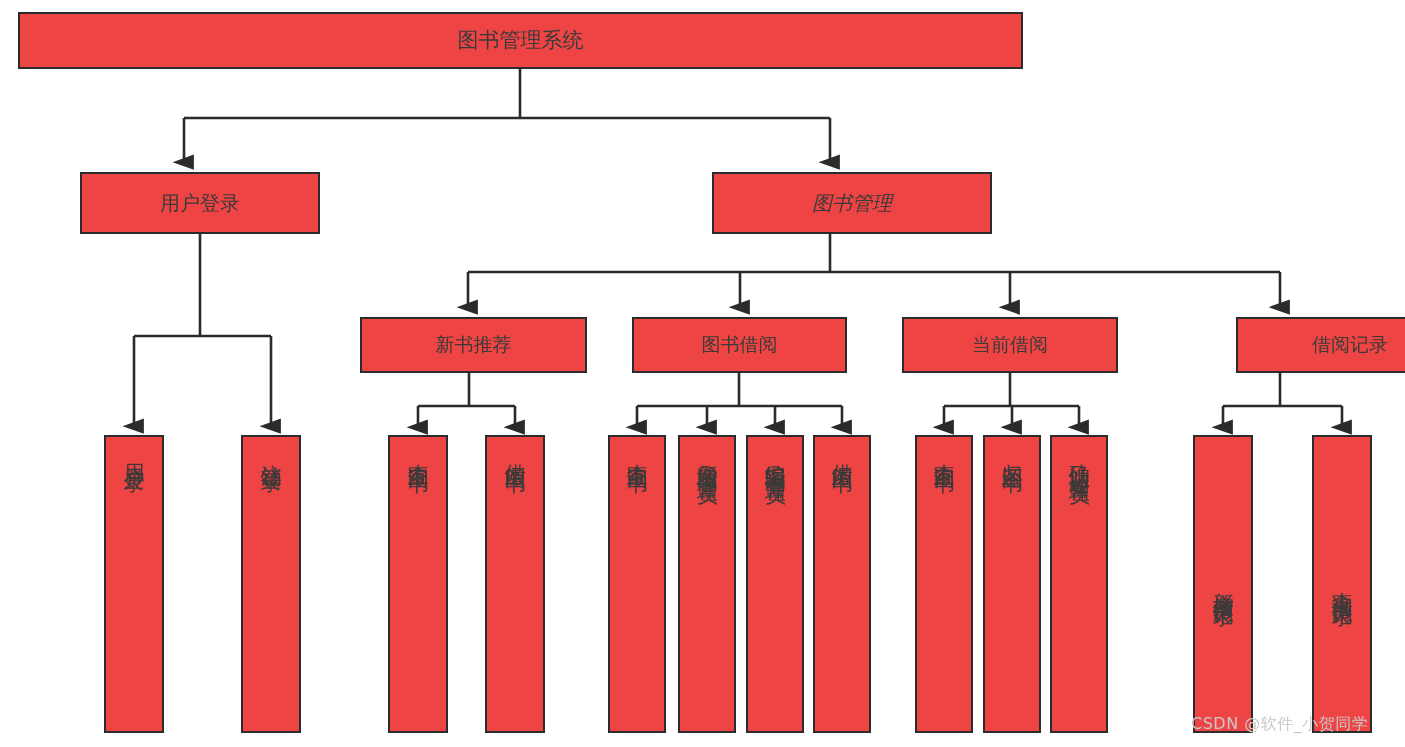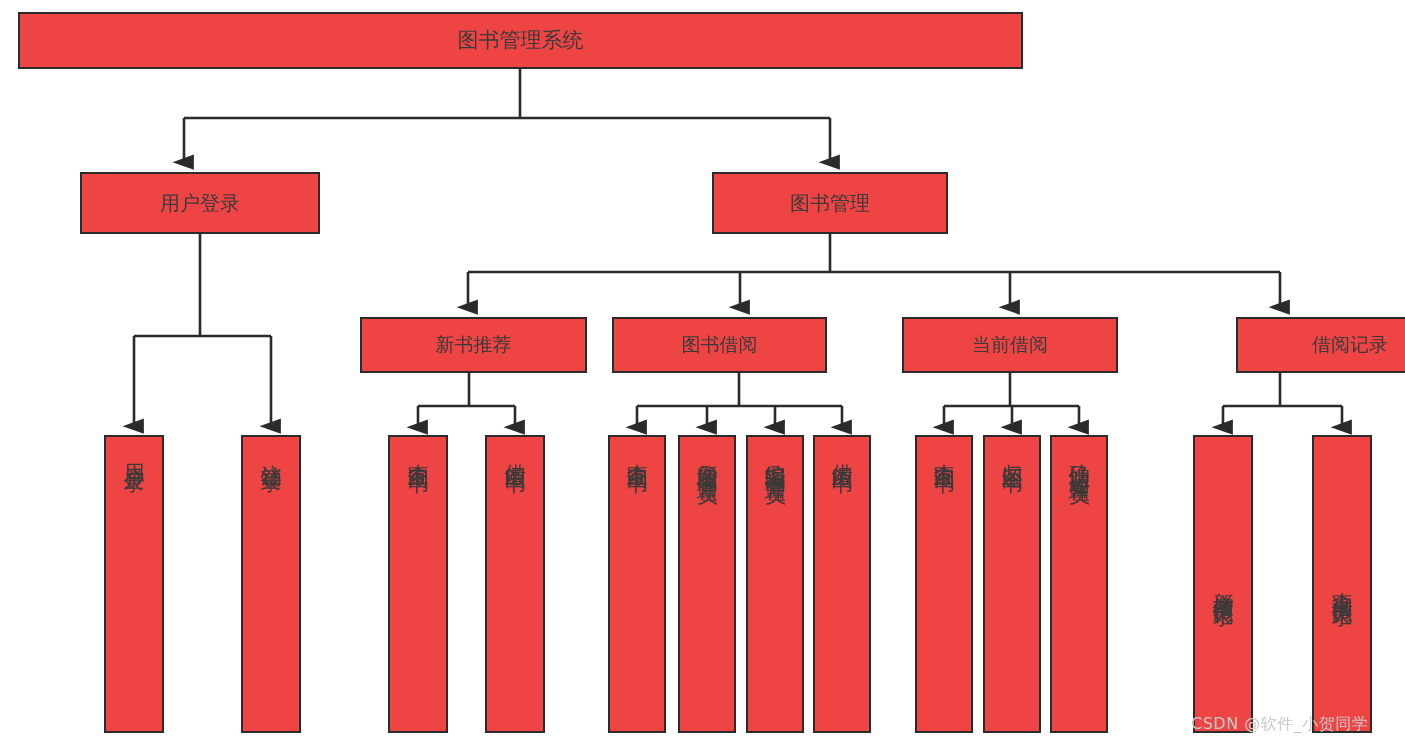--- a/index.html
+++ b/index.html
@@ -139,28 +139,28 @@
     </g>
   </svg>
 
   <div class="node level-root" style="left: 18px; top: 12px; width: 1005px; height: 57px;">
     <span>图书管理系统</span>
   </div>
 
   <div class="node level-2" style="left: 80px; top: 172px; width: 240px; height: 62px;">
     <span>用户登录</span>
   </div>
-  <div class="node level-2" style="left: 712px; top: 172px; width: 236px; height: 62px;">
+  <div class="node level-2" style="left: 712px; top: 172px; width: 280px; height: 62px; font-style: italic;">
     <span>图书管理</span>
   </div>
 
   <div class="node level-3" style="left: 360px; top: 317px; width: 227px; height: 56px;">
     <span>新书推荐</span>
   </div>
-  <div class="node level-3" style="left: 612px; top: 317px; width: 215px; height: 56px;">
+  <div class="node level-3" style="left: 632px; top: 317px; width: 215px; height: 56px;">
     <span>图书借阅</span>
   </div>
   <div class="node level-3" style="left: 902px; top: 317px; width: 216px; height: 56px;">
     <span>当前借阅</span>
   </div>
   <div class="node level-3" style="left: 1236px; top: 317px; width: 228px; height: 56px;">
     <span>借阅记录</span>
   </div>
 
   <div class="node leaf" style="left: 104px; top: 435px; width: 60px; height: 298px;">

